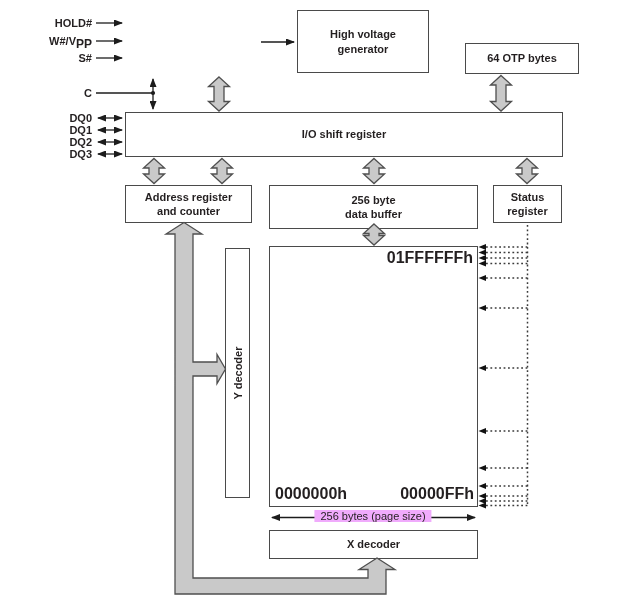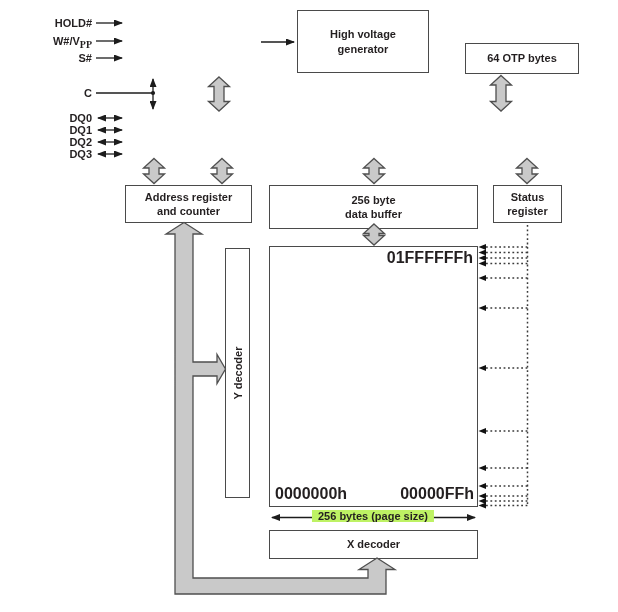--- a/index.html
+++ b/index.html
@@ -9,29 +9,29 @@
   }
   .box{
     position:absolute;background:#fff;border:1.5px solid #4a4a4a;box-sizing:border-box;
     display:flex;align-items:center;justify-content:center;text-align:center;
     font-size:11px;font-weight:600;line-height:1.3;
   }
   .sig{
     position:absolute;left:14px;width:66px;text-align:right;
     font-size:11px;font-weight:600;line-height:14px;
   }
-  .sig sub{font-size:10px;font-family:Liberation Serif, serif;}
+  .sig sub{font-size:12px;}
   .rot{
     position:absolute;left:50%;top:50%;
     transform:translate(-50%,-50%) rotate(-90deg);white-space:nowrap;
   }
   .mem-label{position:absolute;font-size:16px;font-weight:600;}
   .pagesize{
     position:absolute;left:361px;top:510px;transform:translateX(-50%);
-    background:#bef264;padding:0 6px;font-size:11px;font-weight:700;white-space:nowrap;
+    background:#f0abfc;padding:0 6px;font-size:11px;font-weight:400;white-space:nowrap;
   }
   svg.overlay{position:absolute;left:0;top:0;pointer-events:none;}
 </style>
 </head>
 <body>
 
 <div class="canvas">
 
   <div class="sig" style="top:16px"><span>HOLD#</span></div>
   <div class="sig" style="top:34px"><span>W#/V</span><sub>PP</sub></div>
@@ -44,20 +44,23 @@
 
 
   <div class="box" style="left:285px;top:10px;width:132px;height:63px">
     <div><span>High voltage</span><br><span>generator</span></div>
   </div>
 
   <div class="box" style="left:453px;top:43px;width:114px;height:31px">
     <span>64 OTP bytes</span>
   </div>
 
+  <div class="box" style="left:113px;top:112px;width:438px;height:45px">
+    <span>I/O shift register</span>
+  </div>
 
   <div class="box" style="left:113px;top:185px;width:127px;height:38px">
     <div><span>Address register</span><br><span>and counter</span></div>
   </div>
 
   <div class="box" style="left:257px;top:185px;width:209px;height:44px">
     <div><span>256 byte</span><br><span>data buffer</span></div>
   </div>
 
   <div class="box" style="left:481px;top:185px;width:69px;height:38px">

